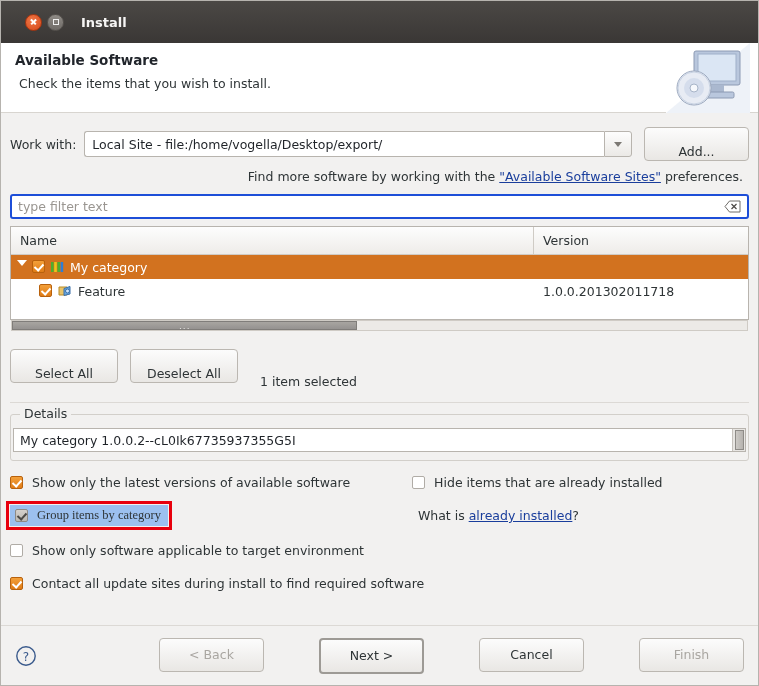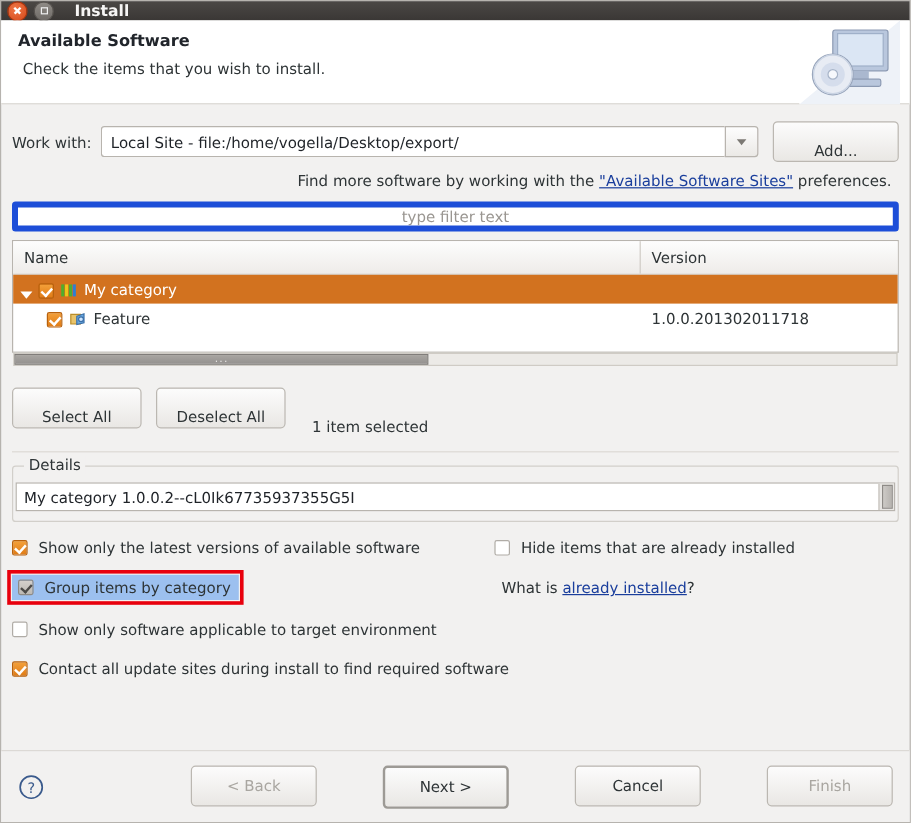--- a/index.html
+++ b/index.html
@@ -5,22 +5,22 @@
   html,body{margin:0;padding:0;}
   body{
     width:759px;height:686px;overflow:hidden;
     font-family:"DejaVu Sans","Liberation Sans",sans-serif;
     font-size:12.5px;color:#2e3436;background:#f2f1f0;
   }
   .window{width:759px;height:686px;position:relative;background:#f2f1f0;
     border:1px solid #b6b3ae;box-sizing:border-box;}
 
   
-  .titlebar{height:16px;background:linear-gradient(to bottom,#4b4845,#3a3735);
-    display:flex;align-items:center;padding-left:5px;box-sizing:border-box;}
+  .titlebar{height:42px;background:linear-gradient(to bottom,#4b4845,#3a3735);
+    display:flex;align-items:center;padding-left:24px;box-sizing:border-box;}
   .tbtn{width:15px;height:15px;border-radius:50%;margin-right:5px;position:relative;
     display:flex;align-items:center;justify-content:center;}
   .tbtn.close{background:radial-gradient(circle at 40% 35%,#f07746,#d4481a);
     border:1px solid #a8350f;}
   .tbtn.close::before,.tbtn.close::after{content:"";position:absolute;width:7px;height:1.6px;
     background:#fff;}
   .tbtn.close::before{transform:rotate(45deg);}
   .tbtn.close::after{transform:rotate(-45deg);}
   .tbtn.max{background:linear-gradient(to bottom,#8f8b86,#6f6b67);border:1px solid #57534f;}
   .tbtn.max .sq{width:6px;height:6px;border:1.4px solid #efefef;box-sizing:border-box;}
@@ -49,37 +49,37 @@
     border-top:5px solid #7c7974;}
   .btn{background:linear-gradient(to bottom,#fcfcfc,#e9e7e4);border:1px solid #bbb7b1;
     border-radius:4px;font-size:12.5px;color:#2e3436;padding:16px 10px;cursor:pointer;
     font-family:inherit;box-sizing:border-box;}
   .btn:disabled,.btn.disabled{color:#a9a6a1;}
   .add-btn{width:105px;height:26px;margin-left:12px;}
   .hintline{text-align:right;margin-top:8px;font-size:12.5px;color:#2e3436;padding-right:6px;}
   a.link{color:#1a3e9c;text-decoration:underline;cursor:pointer;}
 
   
-  .filter{margin-top:10px;height:25px;background:#fff;border:5px solid #1d4ed8;border-radius:3px;
-    display:flex;align-items:center;padding:0 6px;box-sizing:border-box;flex-direction:column;}
+  .filter{margin-top:10px;height:25px;background:#fff;border:2px solid #1d4ed8;border-radius:3px;
+    display:flex;align-items:center;padding:0 6px;box-sizing:border-box;}
   .filter .ph{flex:1;color:#9a9691;font-size:12.5px;}
   .clear-ic{width:17px;height:13px;}
 
   
   .table{margin-top:7px;background:#fff;border:1px solid #b8b4ae;box-sizing:border-box;
     height:94px;position:relative;}
   .thead{display:flex;height:27px;border-bottom:1px solid #cfcbc5;
     background:linear-gradient(to bottom,#fdfdfd,#eeece9);}
   .th{display:flex;align-items:center;padding-left:9px;font-size:12.5px;color:#2e3436;
     box-sizing:border-box;}
   .th.name{width:523px;border-right:1px solid #cfcbc5;}
   .th.ver{flex:1;}
   .trow{display:flex;height:24px;align-items:center;}
   .trow.sel{background:#d2721f;color:#fff;}
-  .tname{width:523px;display:flex;align-items:flex-end;box-sizing:border-box;padding-left:6px;}
+  .tname{width:523px;display:flex;align-items:flex-start;box-sizing:border-box;padding-left:6px;}
   .tver{flex:1;padding-left:9px;font-size:12.5px;box-sizing:border-box;}
   .tri{width:0;height:0;border-left:5px solid transparent;border-right:5px solid transparent;
     border-top:6px solid #fff;margin-right:5px;}
   .cb{width:13px;height:13px;border-radius:2px;box-sizing:border-box;display:inline-block;
     position:relative;flex:none;}
   .cb.on{background:linear-gradient(to bottom,#f3a03a,#e07c16);border:1px solid #b8610c;}
   .cb.on::after{content:"";position:absolute;left:3px;top:1px;width:4px;height:7px;
     border:solid #fff;border-width:0 2px 2px 0;transform:rotate(42deg);}
   .cb.off{background:#fff;border:1px solid #b0aca6;}
   .cb.gray{background:linear-gradient(to bottom,#d4d0cb,#bdb9b3);border:1px solid #8e8a85;}
@@ -115,21 +115,21 @@
     border:1px solid #8e8b87;box-sizing:border-box;}
 
   
   .opts{margin-top:10px;text-align:center;}
   .optline{display:flex;align-items:center;height:23px;margin-top:7px;}
   .opt{display:flex;align-items:center;cursor:pointer;}
   .opt .cb{margin-right:9px;}
   .opt span{font-size:12.5px;}
   .opt-right{margin-left:auto;display:flex;align-items:center;}
   .hl-wrap{position:relative;display:inline-flex;}
-  .hl{background:#9cc0ef;padding:3px 7px 3px 5px;display:flex;align-items:center;}
+  .hl{background:#9cc0ef;padding:3px 7px 3px 5px;display:flex;align-items:center;font-family:Liberation Serif, serif;}
   .redbox{position:absolute;left:-4px;top:-4px;right:-4px;bottom:-4px;
     border:3px solid #e8000d;box-sizing:border-box;pointer-events:none;}
   .whatis{font-size:12.5px;margin-right:170px;}
 
   
   .footer{position:absolute;left:0;right:0;bottom:0;height:60px;border-top:1px solid #dcd9d5;
     display:flex;align-items:center;padding:0 14px;box-sizing:border-box;background:#f2f1f0;}
   .help{width:22px;height:22px;}
   .fbtns{margin-left:auto;display:flex;gap:45px;}
   .fbtn{width:105px;height:29px;margin-left:10px;display:flex;align-items:center;

